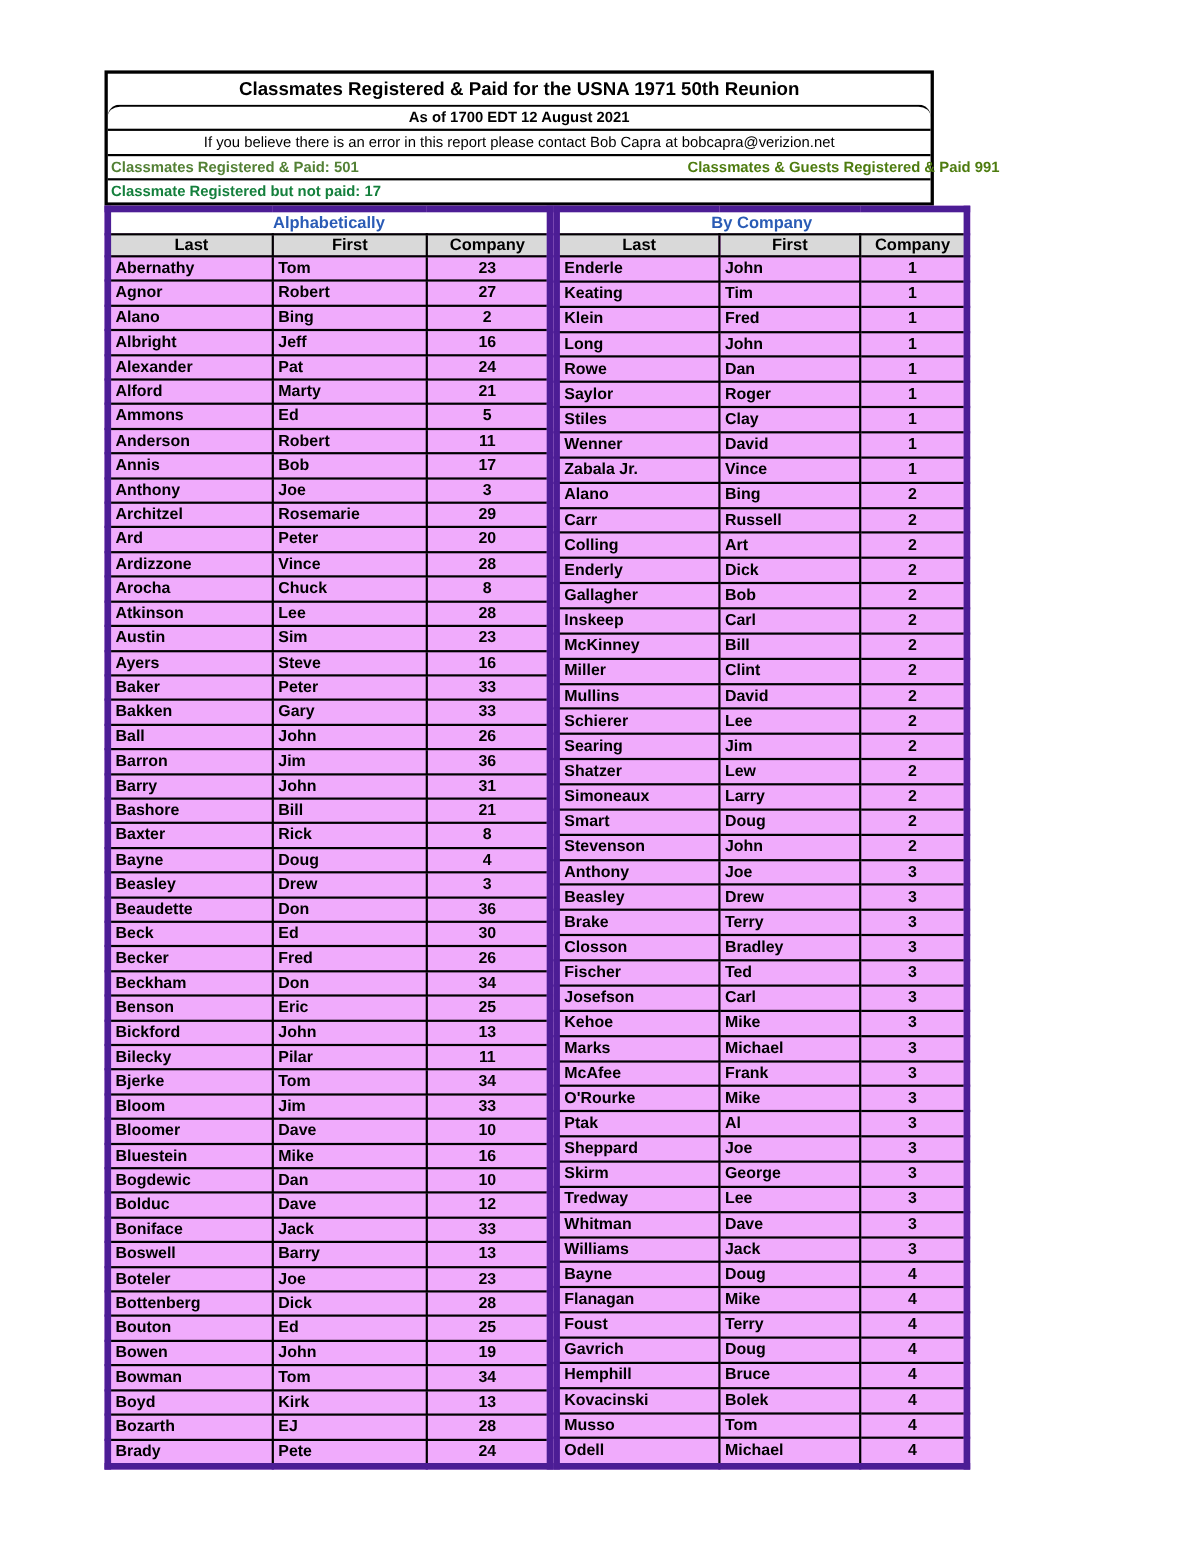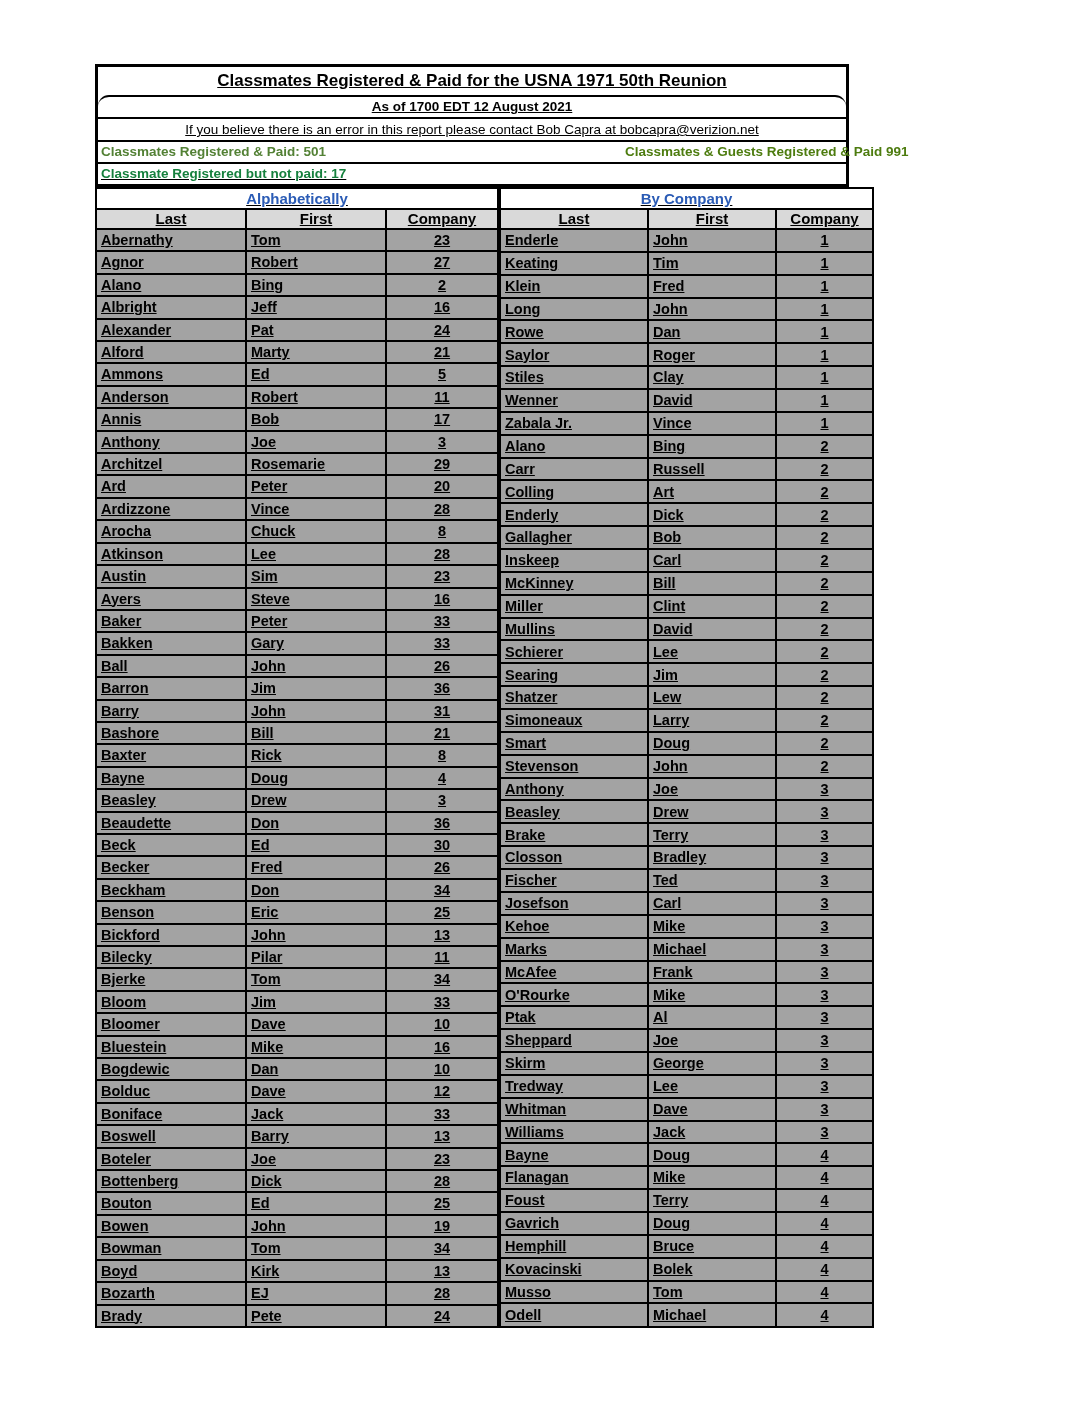--- a/index.html
+++ b/index.html
@@ -9,21 +9,20 @@
     width: 1088px;
     height: 1408px;
     font-family: "Liberation Sans", sans-serif;
     color: #000;
   }
   .sheet {
     position: absolute;
     left: 95px;
     top: 64px;
     width: 754px;
-    text-decoration: underline;
   }
   
   .head {
     border: 3px solid #000;
     background: #fff;
     box-sizing: border-box;
   }
   .hrow {
     position: relative;
     overflow: visible;
@@ -57,22 +56,22 @@
     padding-left: 3px;
   }
   
   .tables {
     display: flex;
     align-items: stretch;
   }
   table.roster {
     border-collapse: collapse;
     table-layout: fixed;
-    border: 1px solid #4c1d95;
-    background: #a3a3a3;
+    border: 6px solid #4c1d95;
+    background: #f0abfc;
   }
   table.roster th, table.roster td {
     border: 2px solid #000;
     overflow: hidden;
     white-space: nowrap;
     box-sizing: content-box;
   }
   .caption-row th {
     height: 19px; line-height: 19px;
     font-size: 15px; font-weight: bold;

